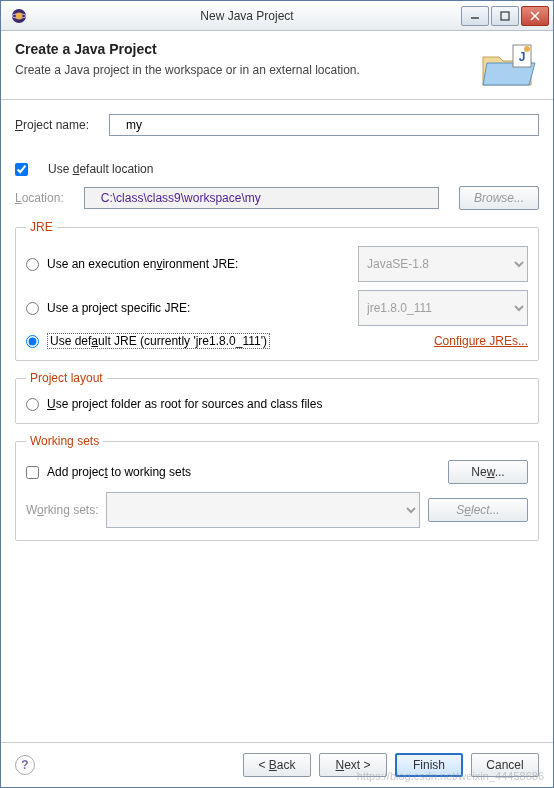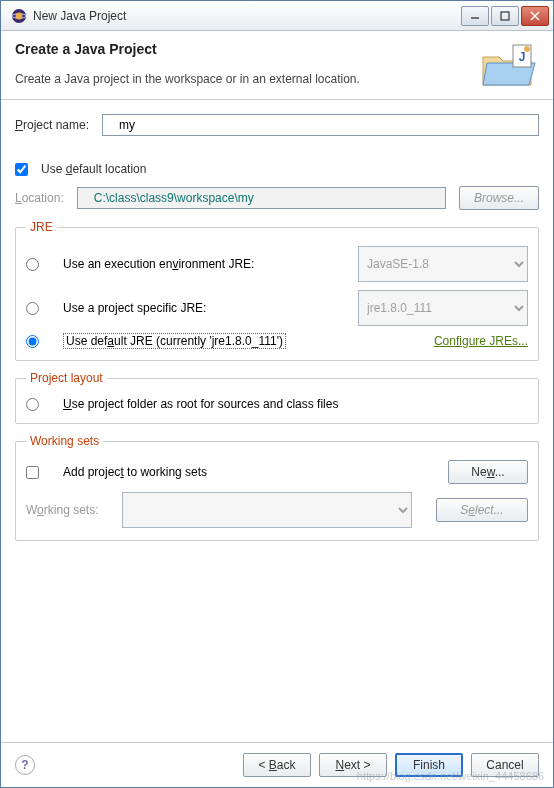--- a/index.html
+++ b/index.html
@@ -1,47 +1,47 @@
 <!DOCTYPE html>
 <html><head>
 <meta charset="utf-8">
 <style>
 * { box-sizing: border-box; margin: 0; padding: 0; font-family: "Segoe UI", Tahoma, sans-serif; font-size: 12px; }
 body { background: #fff; width: 554px; height: 788px; border: 1px solid #5a7ca0; display: flex; flex-direction: column; }
 
 
-.titlebar { height: 30px; background: linear-gradient(#fff, #e8ecef); border-bottom: 1px solid #b8c2cc; display: flex; align-items: center; padding: 0 4px; }
+.titlebar { height: 30px; background: linear-gradient(#fff, #e8ecef); border-bottom: 1px solid #b8c2cc; display: flex; align-items: center; padding: 0 4px; text-align: center; }
 .titlebar .eclipse-icon { width: 16px; height: 16px; margin: 0 6px; }
 .titlebar .title-text { flex: 1; color: #333; }
 .titlebar .win-buttons { display: flex; gap: 2px; }
 .titlebar .win-btn { width: 28px; height: 20px; border: 1px solid #8a9aab; background: linear-gradient(#f5f8fb, #d6e0ea); display: flex; align-items: center; justify-content: center; font-size: 10px; color: #444; border-radius: 2px; }
 .titlebar .win-btn.close { background: linear-gradient(#e48a7a, #c44a3a); color: #fff; border-color: #a03020; }
 
 
 .header { background: #fff; border-bottom: 1px solid #ccc; padding: 10px 14px; display: flex; align-items: flex-start; }
 .header .header-text { flex: 1; }
-.header h1 { font-size: 14px; font-weight: bold; color: #222; margin-bottom: 15px; }
+.header h1 { font-size: 14px; font-weight: bold; color: #222; margin-bottom: 6px; }
 .header p { color: #444; font-size: 12px; }
 .header .header-icon { width: 60px; height: 48px; }
 
 
 .content { flex: 1; background: #fff; padding: 14px 14px 8px 14px; display: flex; flex-direction: column; gap: 10px; overflow: auto; }
-.row { display: flex; align-items: center; gap: 13px; }
+.row { display: flex; align-items: center; gap: 20px; }
 .row label { color: #333; }
 input[type=text] { height: 22px; border: 1px solid #8a9aab; padding: 2px 16px; background: #fff; }
-input[type=text][disabled] { background: #f2f2f2; color: #0f766e; }
+input[type=text][disabled] { background: #f2f2f2; color: #4c1d95; }
 select { height: 36px; border: 1px solid #8a9aab; background: #f2f2f2; color: #777; padding: 1px 4px; }
 button.std { height: 24px; border: 1px solid #8a9aab; background: linear-gradient(#fdfdfd, #e8ecef); padding: 0 14px; border-radius: 2px; color: #333; }
 button.std:disabled { color: #999; font-style: italic; }
-a.link { color: #4d7c0f; text-decoration: underline; }
+a.link { color: #c2410c; text-decoration: underline; }
 u { text-decoration: underline; }
 
 fieldset { border: 1px solid #ccc; border-radius: 2px; padding: 12px 10px 12px 10px; }
 fieldset legend { padding: 0 4px; color: #c2410c; }
-.fs-row { display: flex; align-items: center; gap: 24px; margin-bottom: 8px; }
+.fs-row { display: flex; align-items: center; gap: 8px; margin-bottom: 8px; }
 .fs-row:last-child { margin-bottom: 0; }
 .radio, .check { width: 13px; height: 13px; }
 .sel-highlight { border: 1px dotted #666; padding: 0 2px; }
 .right { margin-left: auto; }
 
 
 .footer { border-top: 1px solid #ccc; padding: 10px 14px; display: flex; align-items: center; gap: 8px; background: #fff; }
 .footer .help-icon { width: 20px; height: 20px; border: 1px solid #aaa; border-radius: 50%; display: flex; align-items: center; justify-content: center; color: #7a6aa8; font-weight: bold; margin-right: auto; }
 .footer button.std { width: 68px; }
 .footer button.primary { border: 2px solid #2a6fc9; background: linear-gradient(#eef6ff, #cde4ff); }
@@ -146,21 +146,21 @@
   <fieldset>
     <legend>Working sets</legend>
     <div class="fs-row">
       <input type="checkbox" class="check" style="">
       <label>Add projec<u>t</u> to working sets</label>
       <button class="std right" style="width:80px">Ne<u>w</u>...</button>
     </div>
     <div class="fs-row">
       <label style="color:#999">W<u>o</u>rking sets:</label>
       <select style="flex:1" disabled=""><option></option></select>
-      <button class="std" disabled="" style="width:92px">S<u>e</u>lect...</button>
+      <button class="std" disabled="" style="width:100px">S<u>e</u>lect...</button>
     </div>
   </fieldset>
 
 </div>
 
 <div class="footer">
   <div class="help-icon">?</div>
   <button class="std">&lt; <u>B</u>ack</button>
   <button class="std"><u>N</u>ext &gt;</button>
   <button class="std primary">Finish</button>

